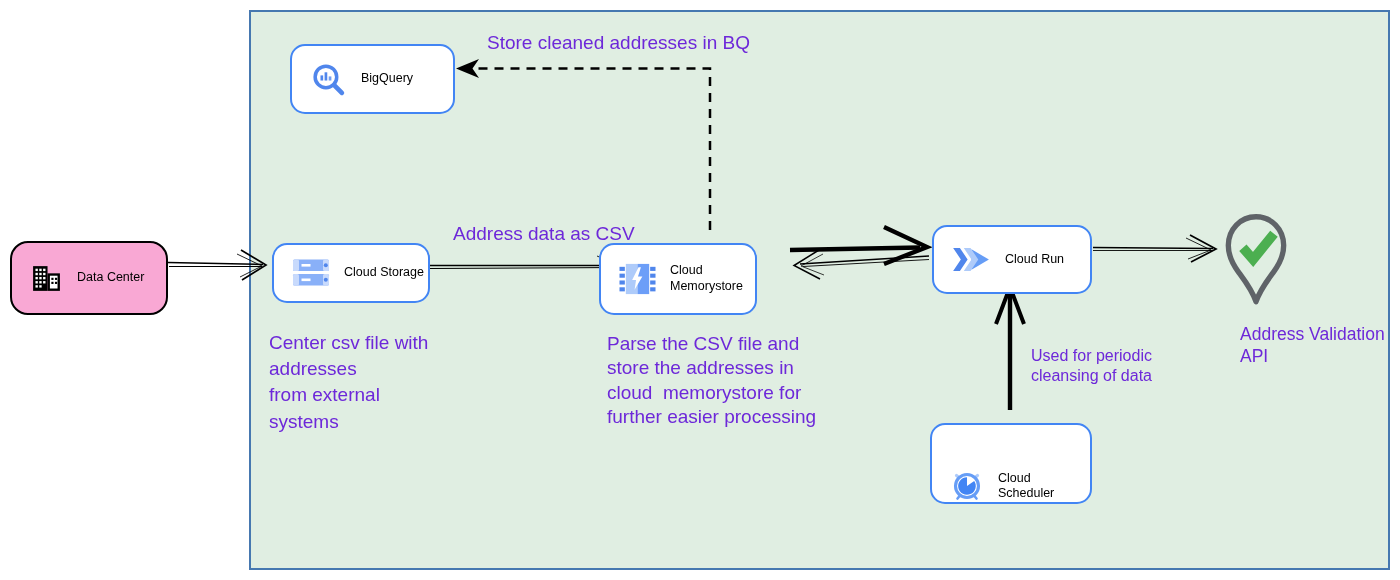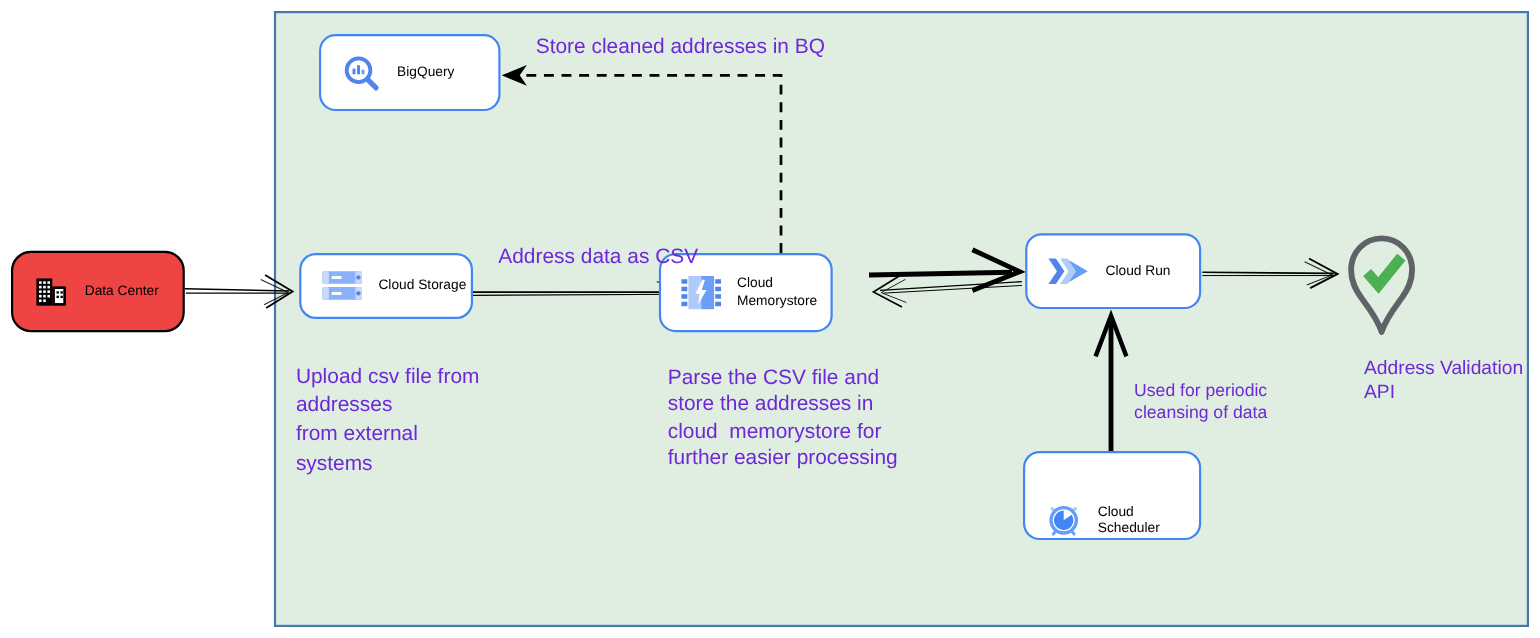--- a/index.html
+++ b/index.html
@@ -3,24 +3,24 @@
 <meta charset="utf-8">
 <style>
   html,body{margin:0;padding:0;background:#fff;}
   .stage{position:relative;width:1400px;height:580px;background:#ffffff;
          font-family:"Liberation Sans",sans-serif;overflow:hidden;}
   .boundary{position:absolute;left:249px;top:10px;width:1141px;height:560px;
             background:#e0eee2;border:2.5px solid #4678b0;box-sizing:border-box;z-index:0;}
   .arrows{position:absolute;left:0;top:0;z-index:1;}
   .node{position:absolute;background:#ffffff;border:2px solid #4285f4;border-radius:15px;
         display:flex;align-items:center;box-sizing:border-box;z-index:2;
-        font-size:12.5px;color:#000;}
+        font-size:12.5px;color:#000;margin-top:13px;}
   .node .icon{margin-left:18px;margin-right:14px;display:flex;flex:0 0 auto;}
   .node .label{line-height:1.25;}
-  .node-external{background:#ef4444;border:2px solid #000;border-radius:18px;}
+  .node-external{background:#f9a8d4;border:2px solid #000;border-radius:18px;}
   .annotation{position:absolute;z-index:2;color:#6d28d9;font-size:19px;line-height:1.32;
               white-space:pre-wrap;}
   .pin{position:absolute;z-index:2;}
   .small-note{font-size:16px;line-height:1.22;}
   .av-label{font-size:17.5px;line-height:1.25;}
 </style>
 </head>
 <body>
 
 <div class="stage">
@@ -195,21 +195,21 @@
       <path d="M21.5,40.5 L32,52.5 L53.5,26" fill="none" stroke="#4caf50" stroke-width="10"></path>
     </svg>
   </div>
   <div class="annotation av-label" style="left:1240px;top:324px;width:170px;">Address Validation
 API</div>
 
   <div class="annotation" style="left:487px;top:30px;width:320px;">Store cleaned addresses in BQ</div>
 
   <div class="annotation" style="left:453px;top:221px;width:200px;">Address data as CSV</div>
 
-  <div class="annotation" style="left:269px;top:330px;width:250px;line-height:1.38;">Upload csv file from
+  <div class="annotation" style="left:269px;top:330px;width:250px;line-height:1.38;">Center csv file with
 addresses
 from external
 systems</div>
 
   <div class="annotation" style="left:607px;top:332px;width:270px;line-height:1.28;">Parse the CSV file and
 store the addresses in
 cloud  memorystore for
 further easier processing</div>
 
   <div class="annotation small-note" style="left:1031px;top:346px;width:190px;">Used for periodic

